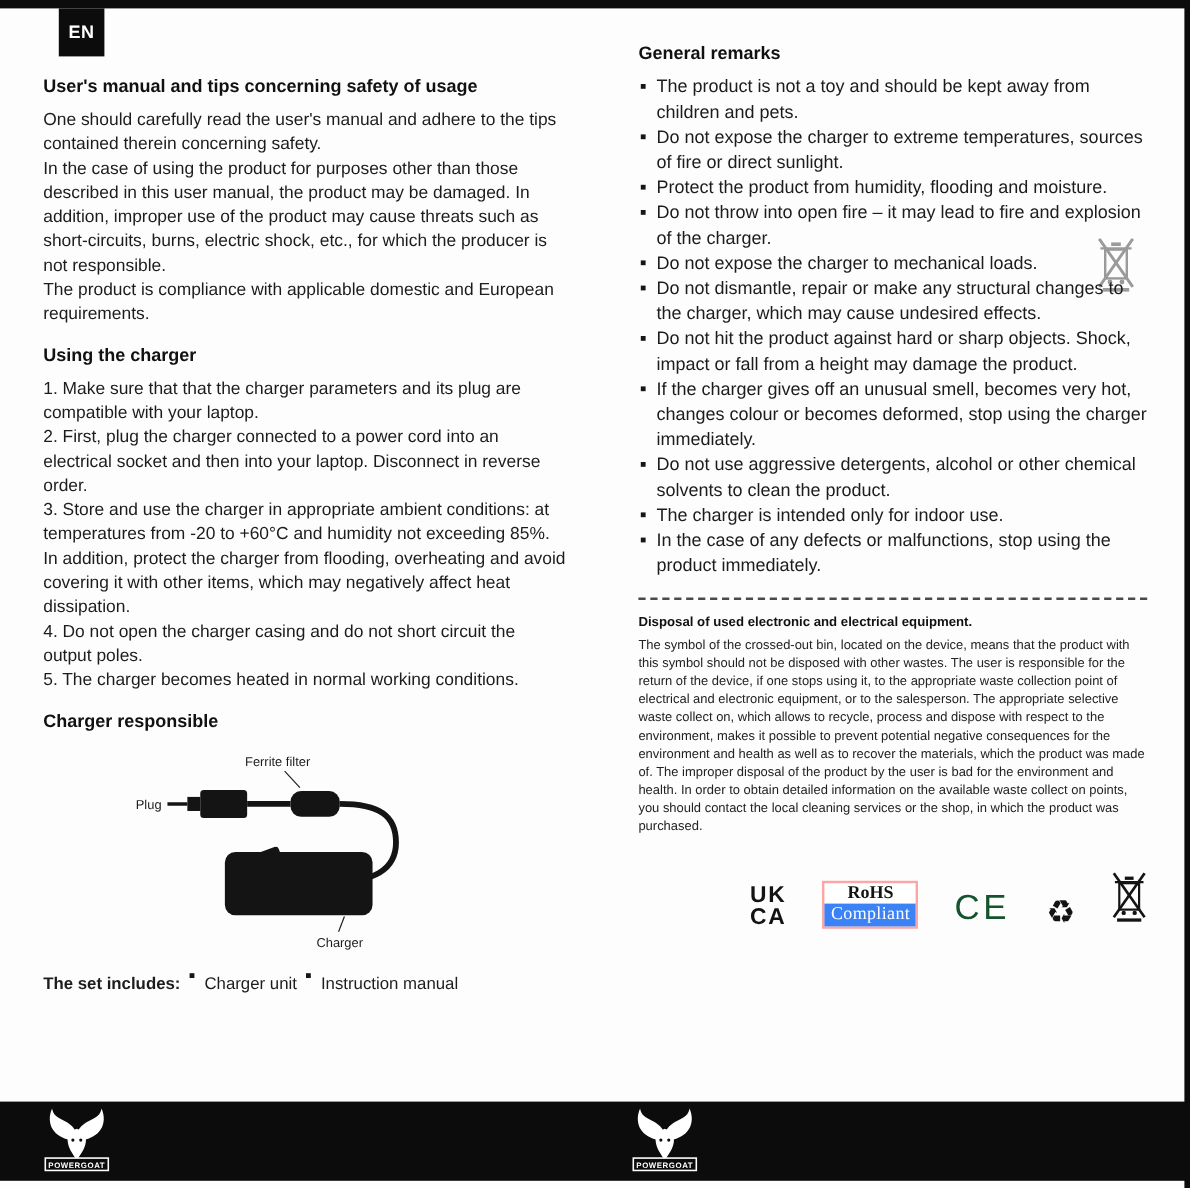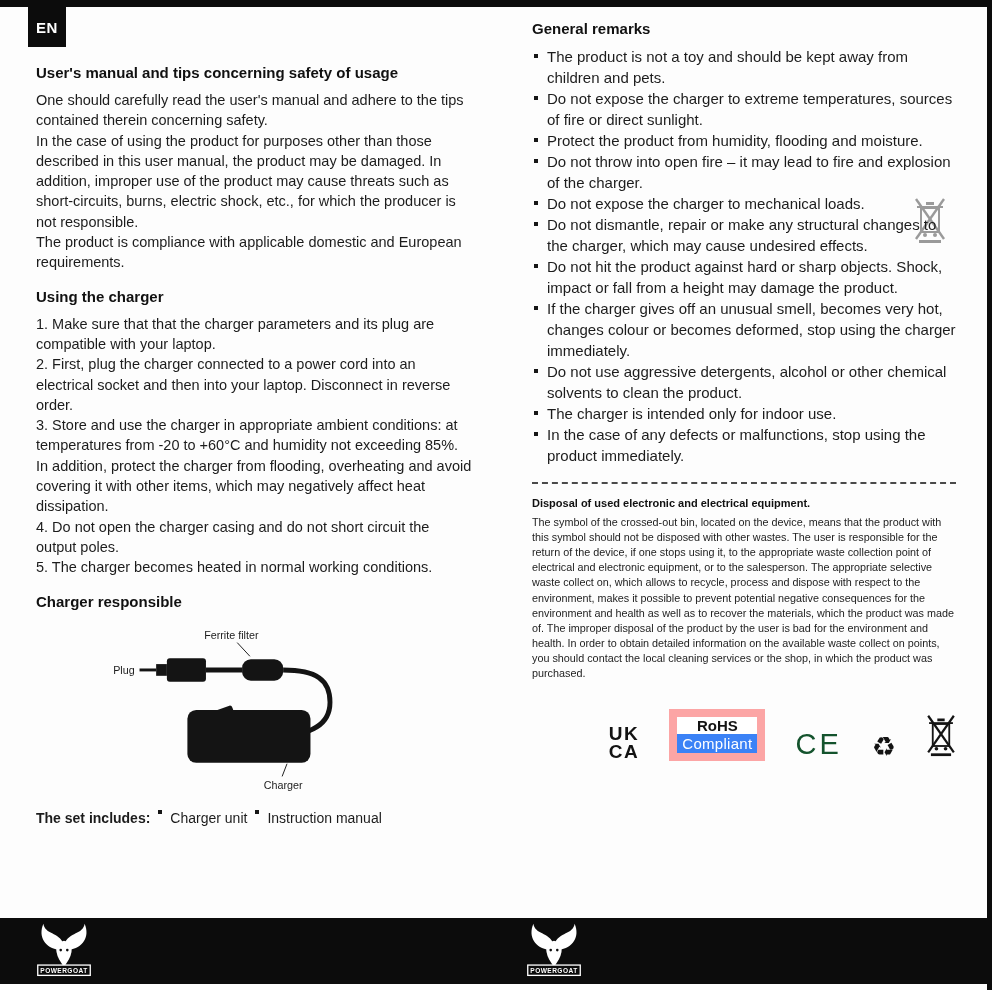--- a/index.html
+++ b/index.html
@@ -7,27 +7,27 @@
   body {
     position:relative;
     background:#fdfdfd;
     font-family:"Liberation Sans", sans-serif;
     color:#1c1c1c;
     overflow:hidden;
   }
   .topbar { position:absolute; top:0; left:0; width:100%; height:7px; background:#0c0c0c; }
   .right-edge { position:absolute; top:0; right:0; width:5px; height:100%; background:#0c0c0c; }
   .en-badge {
-    position:absolute; left:28px; top:7px; width:38px; height:40px;
+    position:absolute; left:49px; top:7px; width:38px; height:40px;
     background:#0c0c0c; color:#fff; font-weight:bold; font-size:15px;
     display:flex; align-items:center; justify-content:center; letter-spacing:0.5px;
   }
 
   .col-left  { position:absolute; left:36px;  top:64px; width:436px; }
-  .col-right { position:absolute; left:532px; top:20px; width:424px; }
+  .col-right { position:absolute; left:532px; top:36px; width:424px; }
 
   .sec-heading { font-size:15px; font-weight:bold; color:#111; margin:0 0 9px; }
   .mt { margin-top:15px; }
   .body-p { font-size:14.5px; line-height:1.4; }
   .step { font-size:14.5px; line-height:1.4; }
 
   .remark { display:flex; font-size:15px; line-height:1.4; }
   .remark .sq { flex:none; width:4px; height:4px; background:#161616; margin:8px 9px 0 2px; }
 
   .dashed-divider { border:none; border-top:2px dashed #4a4a4a; margin:16px 0 13px; }
@@ -36,21 +36,21 @@
   .disposal-t { font-size:10.8px; line-height:1.4; color:#222; }
 
   .diagram-wrap { margin-top:16px; }
 
   .set-line { margin-top:12px; font-size:14px; display:flex; align-items:flex-start; gap:8px; }
   .set-line .lbl { font-weight:bold; }
   .set-line .sq { width:4px; height:4px; background:#161616; display:inline-block; }
 
   .marks { display:flex; align-items:flex-end; justify-content:flex-end; gap:30px; margin-top:28px; }
   .ukca { font-weight:bold; font-size:19px; line-height:0.95; letter-spacing:1.5px; color:#131313; }
-  .rohs { border:8px solid #fca5a5; text-align:center; background:#fff; }
+  .rohs { border:2px solid #fca5a5; text-align:center; background:#fff;font-family:Liberation Serif, serif; }
   .rohs .t { font-weight:bold; font-size:15px; padding:0 6px; color:#131313; }
   .rohs .c { background:#3b82f6; color:#fff; font-size:15px; padding:1px 5px; letter-spacing:0.3px; }
   .ce { font-size:29px; letter-spacing:3px; color:#14532d; }
   .recycle { font-size:27px; color:#131313; line-height:1; }
 
   .weee-top { position:absolute; left:914px; top:196px; }
 
   .footer {
     position:absolute; left:0; bottom:6px; width:100%; height:66px;
     background:#0c0c0c;

